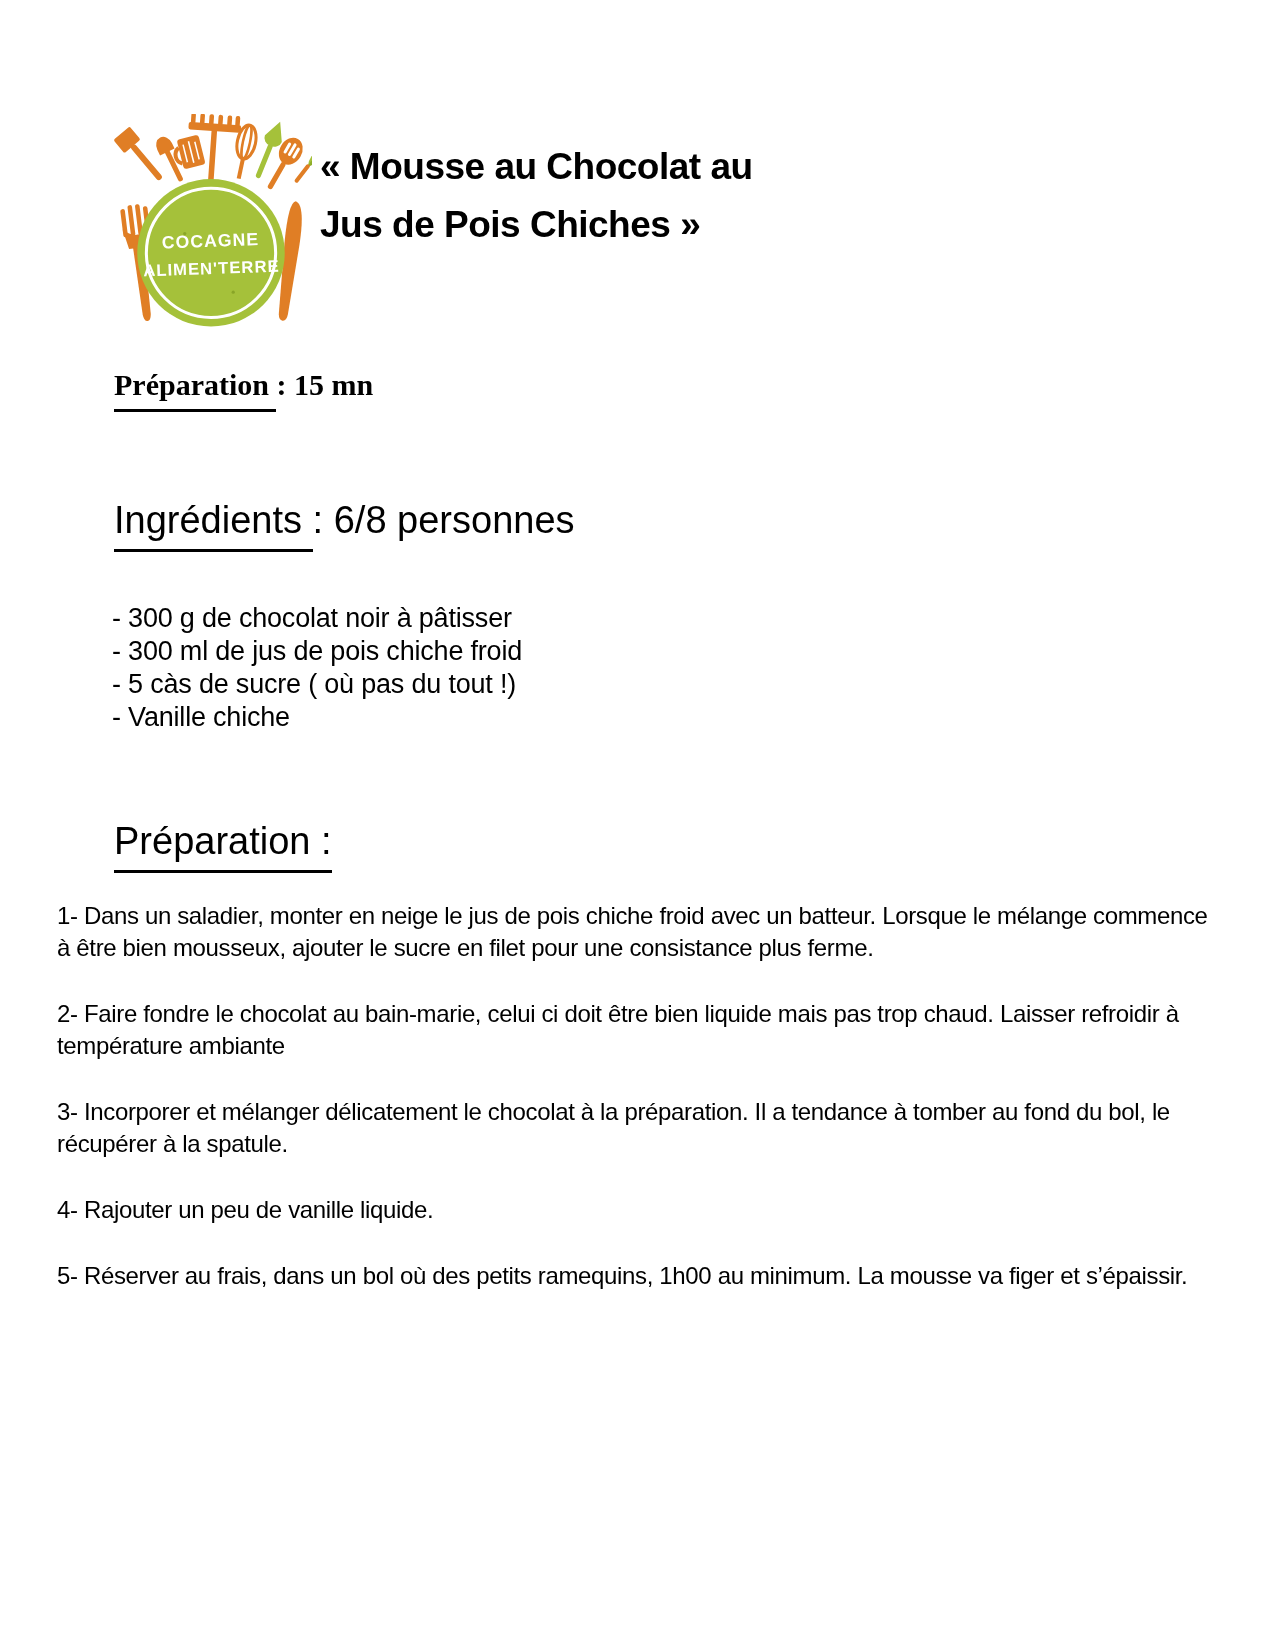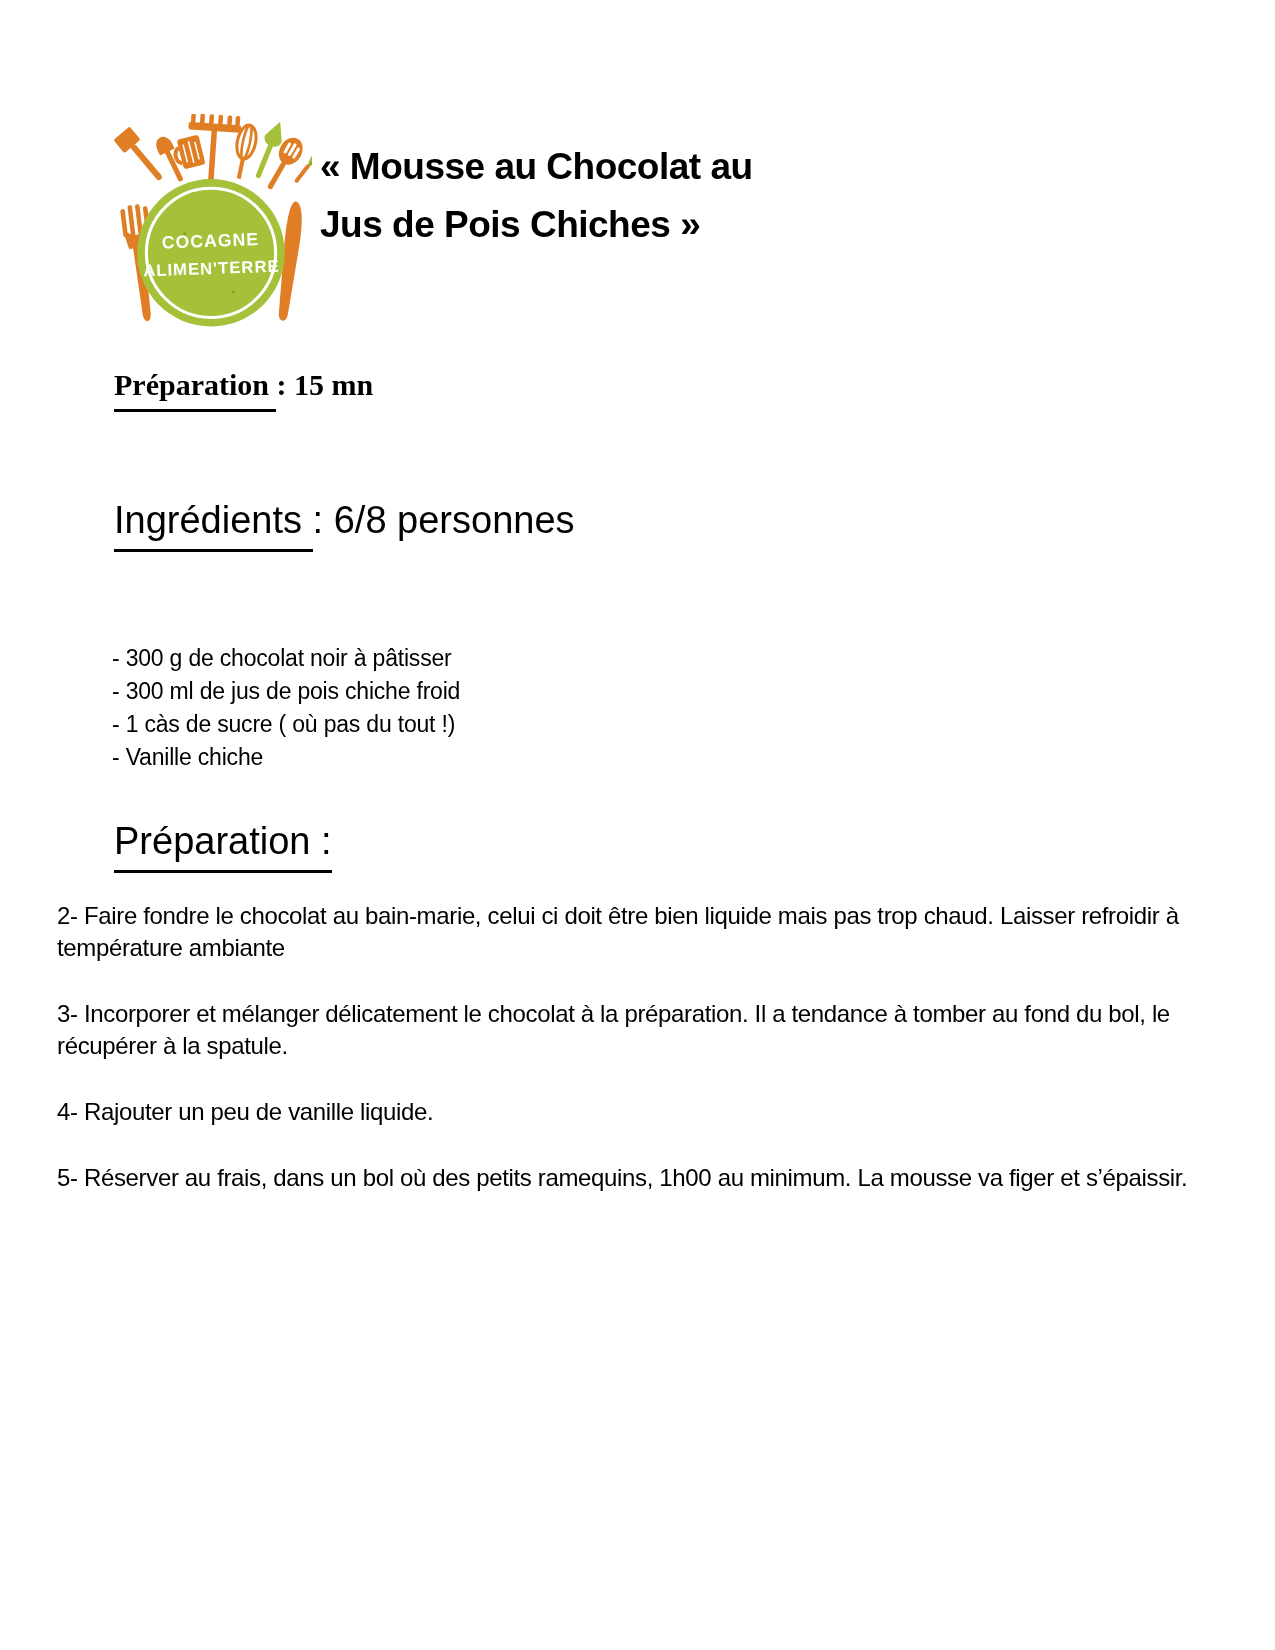--- a/index.html
+++ b/index.html
@@ -56,24 +56,23 @@
     font-size: 38px;
   }
   .ingredients-heading { top: 499px; }
   .preparation-heading { top: 820px; }
 
   
   .ingredients-list {
     position: absolute;
     left: 112px;
     top: 602px;
-    font-size: 23px;
+    font-size: 27px;
     line-height: 33px;
     letter-spacing: -0.2px;
-    margin-top: 40px;
   }
 
   
   .steps {
     position: absolute;
     left: 57px;
     top: 900px;
     width: 1158px;
     font-size: 24px;
     line-height: 32px;
@@ -168,28 +167,29 @@
     <span class="u3">Préparation </span><span>: 15 mn</span>
   </div>
 
   <div class="section-heading ingredients-heading">
     <span class="u3">Ingrédients </span><span>: 6/8 personnes</span>
   </div>
 
   <div class="ingredients-list">
     <div>- 300 g de chocolat noir à pâtisser</div>
     <div>- 300 ml de jus de pois chiche froid</div>
-    <div>- 1 càs de sucre ( où pas du tout !)</div>
+    <div>- 5 càs de sucre ( où pas du tout !)</div>
     <div>- Vanille chiche</div>
   </div>
 
   <div class="section-heading preparation-heading">
     <span class="u3">Préparation :</span>
   </div>
 
   <div class="steps">
+    <p>1- Dans un saladier, monter en neige le jus de pois chiche froid avec un batteur. Lorsque le mélange commence à être bien mousseux, ajouter le sucre en filet pour une consistance plus ferme.</p>
     <p>2- Faire fondre le chocolat au bain-marie, celui ci doit être bien liquide mais pas trop chaud. Laisser refroidir à température ambiante</p>
     <p>3- Incorporer et mélanger délicatement le chocolat à la préparation. Il a tendance à tomber au fond du bol, le récupérer à la spatule.</p>
     <p>4- Rajouter un peu de vanille liquide.</p>
     <p>5- Réserver au frais, dans un bol où des petits ramequins, 1h00 au minimum. La mousse va figer et s’épaissir.</p>
   </div>
 
 </div>
 
 </body></html>

